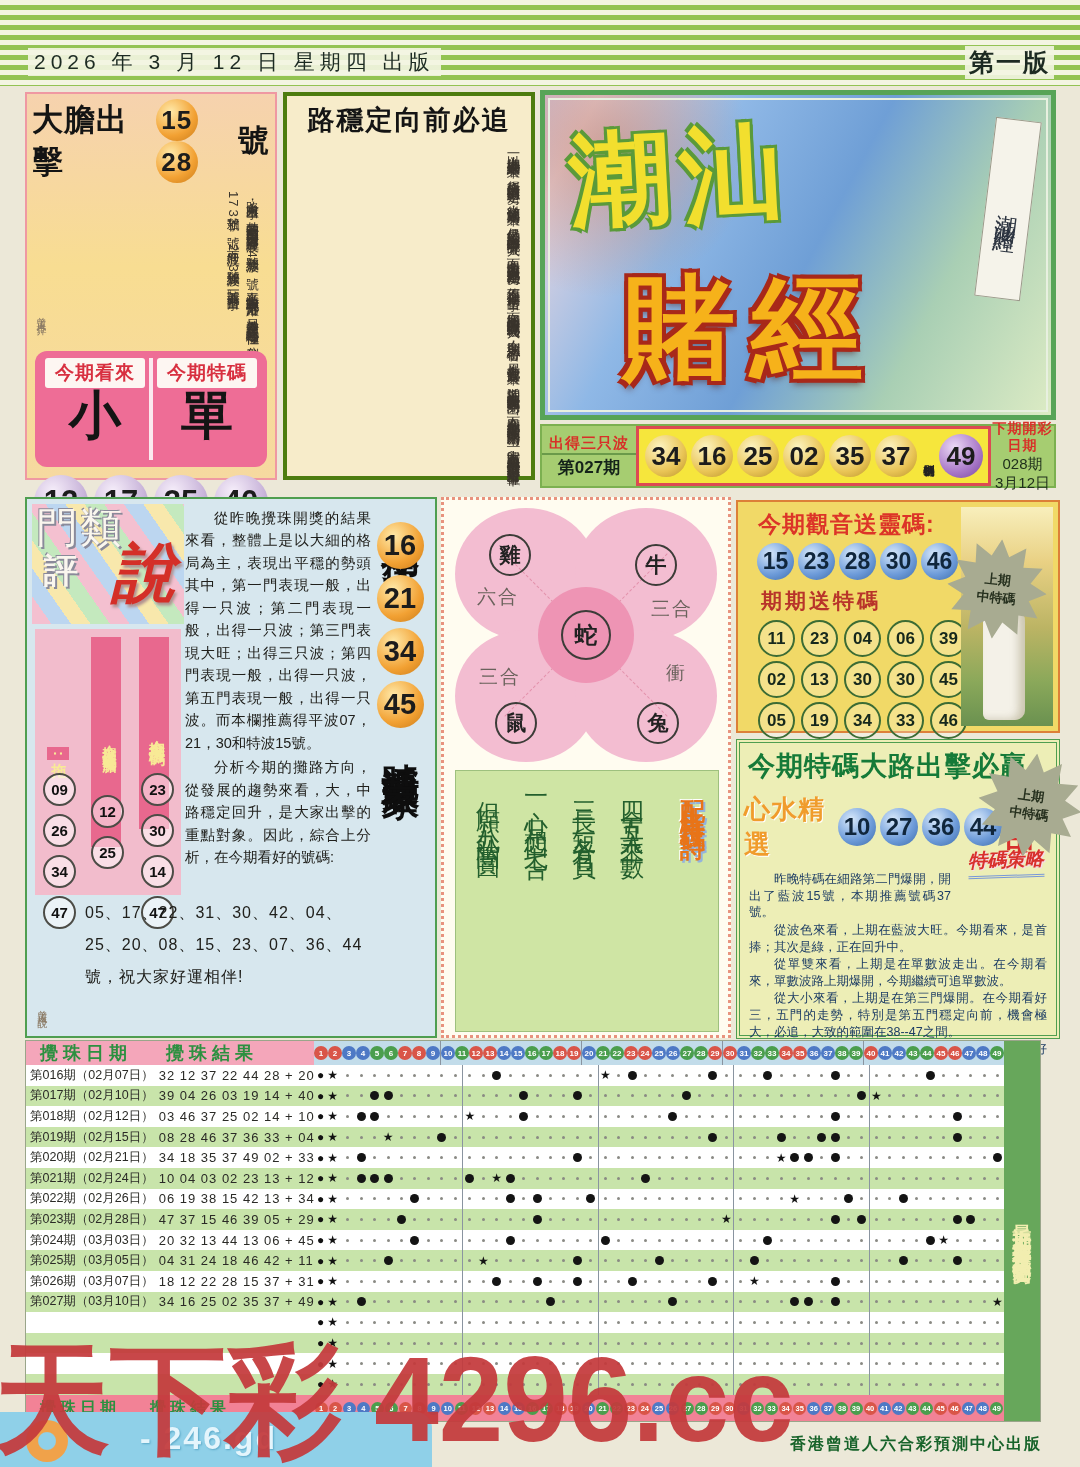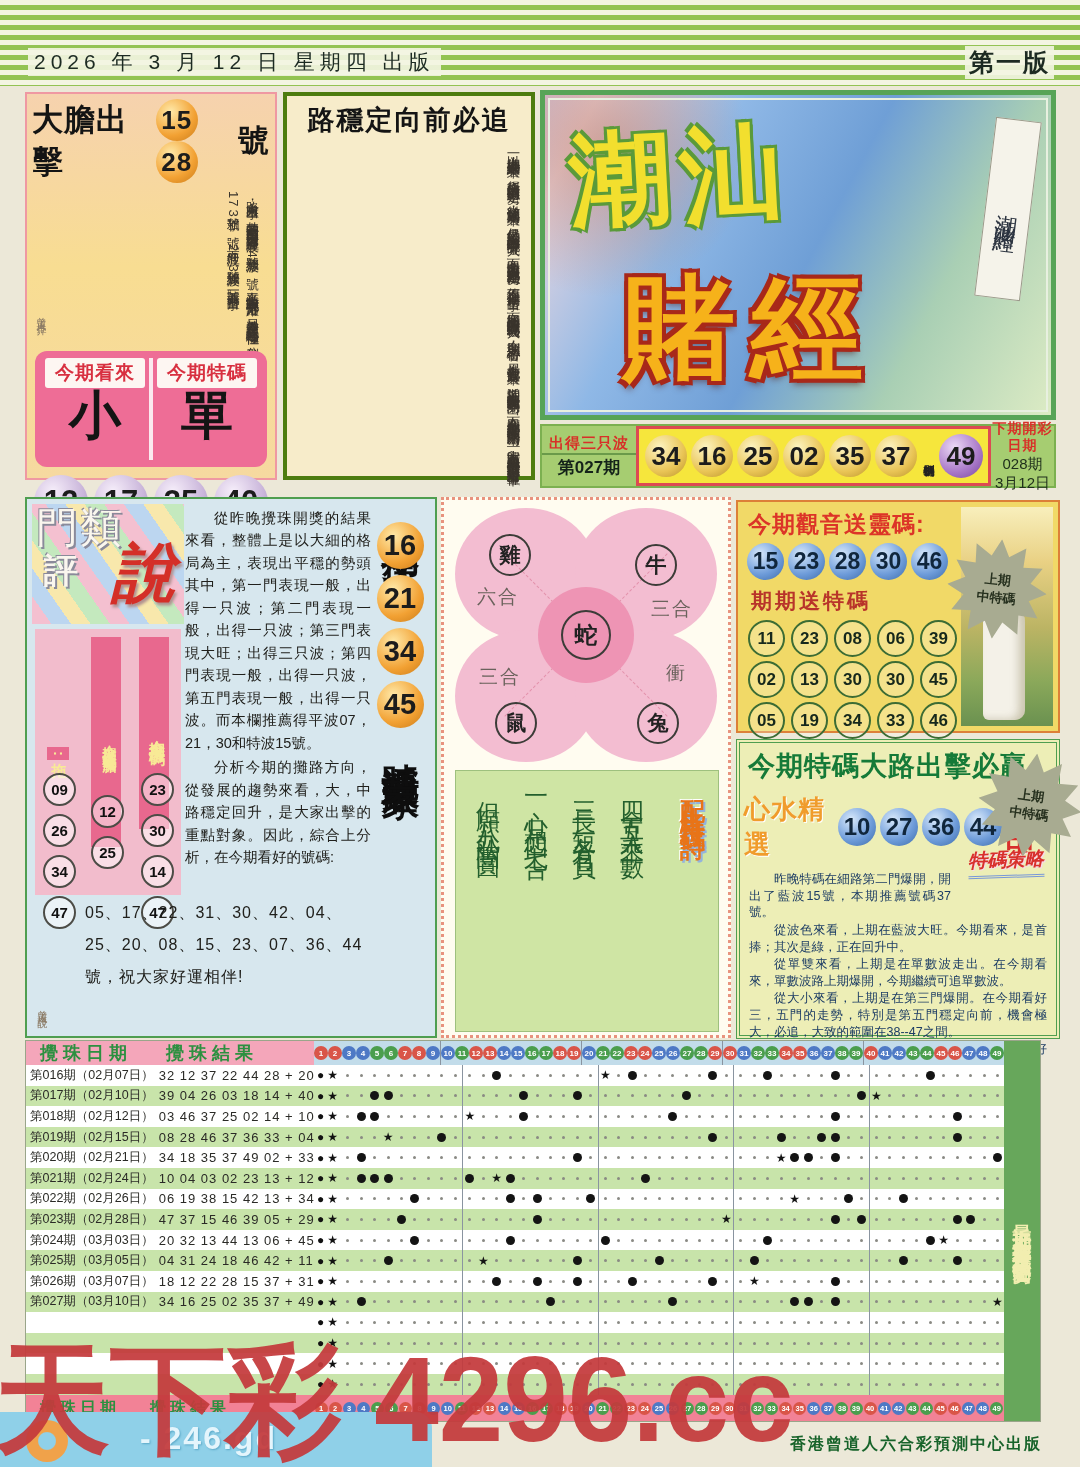--- a/index.html
+++ b/index.html
@@ -138,21 +138,21 @@
      display:flex;align-items:center;justify-content:center;font-size:21px;font-weight:bold;color:#222;}
   .zrel{position:absolute;font-size:19px;color:#6a625c;letter-spacing:2px;}
   .poem{position:absolute;left:11px;top:270px;width:262px;height:260px;background:#cfe5a4;border:1px solid #9ec07e;}
   .poem-title{position:absolute;right:8px;top:8px;writing-mode:vertical-rl;font-size:25px;font-weight:bold;
      color:#e87418;letter-spacing:7px;text-shadow:2px 2px 0 #93b3dd,-1px -1px 0 #fff;}
   .poem-lines{position:absolute;right:62px;top:12px;height:238px;writing-mode:vertical-rl;
      font-family:"Liberation Serif","DejaVu Serif",serif;font-size:24px;color:#235f2d;
      letter-spacing:9px;line-height:2.0;}
   
   .box5{position:absolute;left:736px;top:500px;width:324px;height:233px;box-sizing:border-box;
-     background:#f1d967;border:2px solid #dc8038;}
+     background:#f1d967;border:2px solid #dc8038;padding-left:10px;}
   .g-title{font-size:23px;font-weight:bold;color:#dc3428;margin:7px 0 3px 10px;letter-spacing:1px;}
   .g-balls{margin-left:7px;display:flex;}
   .g-sub{font-size:21px;font-weight:bold;color:#b8342a;margin:7px 0 3px 13px;letter-spacing:3px;}
   .g-rows{margin-left:7px;}
   .g-row{display:flex;}
   .g-img{position:absolute;right:5px;top:5px;width:92px;height:219px;overflow:visible;
      background:linear-gradient(180deg,#f8efbc 0%,#e9d184 25%,#bcb464 55%,#8aa85a 80%,#6a9150 100%);}
   .g-fig{position:absolute;left:22px;bottom:6px;width:42px;height:118px;background:#f4f1e8;
      border-radius:20px 20px 10px 6px;box-shadow:inset -6px 0 8px rgba(140,130,90,.4);}
   .g-fig:before{content:"";position:absolute;left:12px;top:-14px;width:18px;height:18px;border-radius:50%;background:#f0e2cc;}
@@ -370,21 +370,21 @@
         <span class="ball blue2">23</span>
         <span class="ball blue2">28</span>
         <span class="ball blue2">30</span>
         <span class="ball blue2">46</span>
       </div>
     <div class="g-sub">期期送特碼</div>
     <div class="g-rows" id="g-rows">
         <div class="g-row">
           <span class="ncirc2">11</span>
           <span class="ncirc2">23</span>
-          <span class="ncirc2">08</span>
+          <span class="ncirc2">04</span>
           <span class="ncirc2">06</span>
           <span class="ncirc2">39</span>
         </div>
         <div class="g-row">
           <span class="ncirc2">02</span>
           <span class="ncirc2">13</span>
           <span class="ncirc2">30</span>
           <span class="ncirc2">30</span>
           <span class="ncirc2">45</span>
         </div>
@@ -437,21 +437,21 @@
         <span>攪珠日期</span>
         <span>攪珠結果</span>
       </div>
       <div id="res-left-rows">
           <div class="lrow">
             <span>第016期（02月07日）</span>
             <span class="nums">32 12 37 22 44 28 + 20</span>
           </div>
           <div class="lrow alt">
             <span>第017期（02月10日）</span>
-            <span class="nums">39 04 26 03 18 14 + 40</span>
+            <span class="nums">39 04 26 03 19 14 + 40</span>
           </div>
           <div class="lrow">
             <span>第018期（02月12日）</span>
             <span class="nums">03 46 37 25 02 14 + 10</span>
           </div>
           <div class="lrow alt">
             <span>第019期（02月15日）</span>
             <span class="nums">08 28 46 37 36 33 + 04</span>
           </div>
           <div class="lrow">

